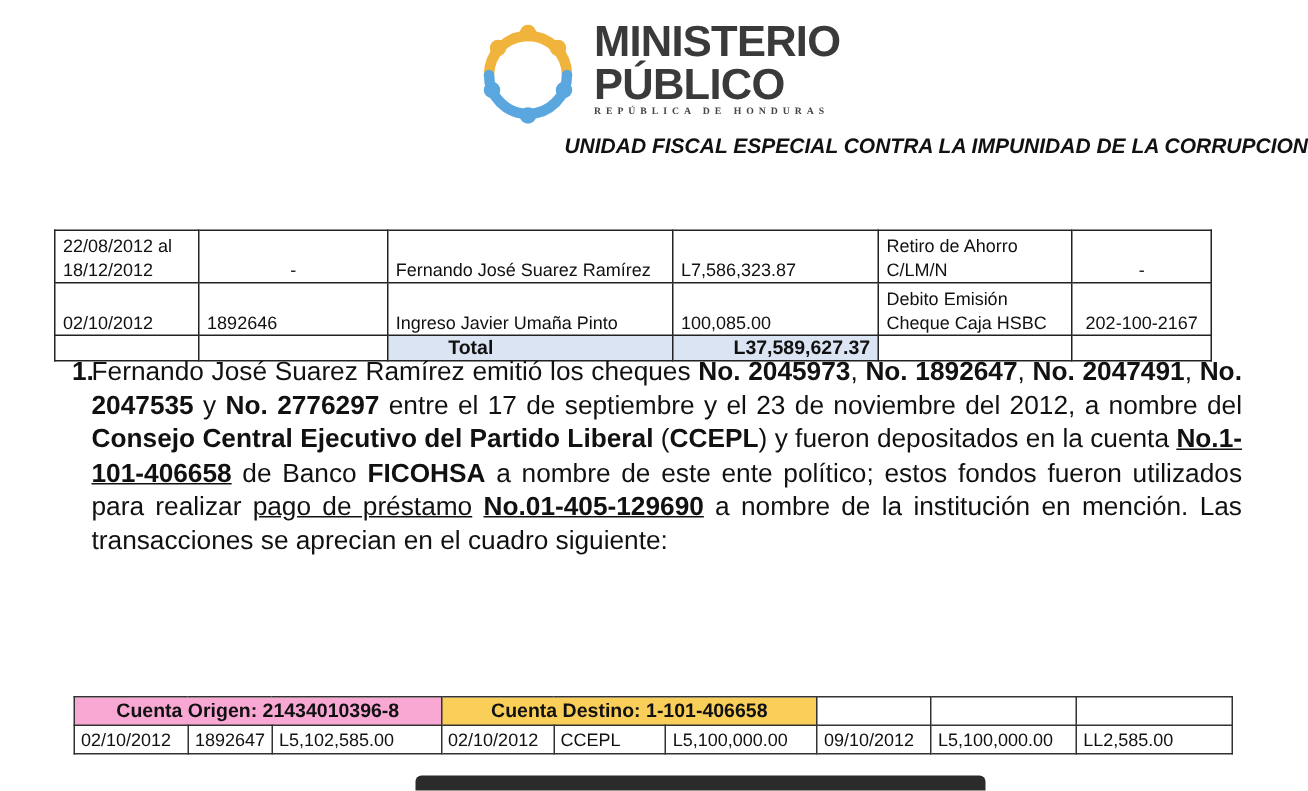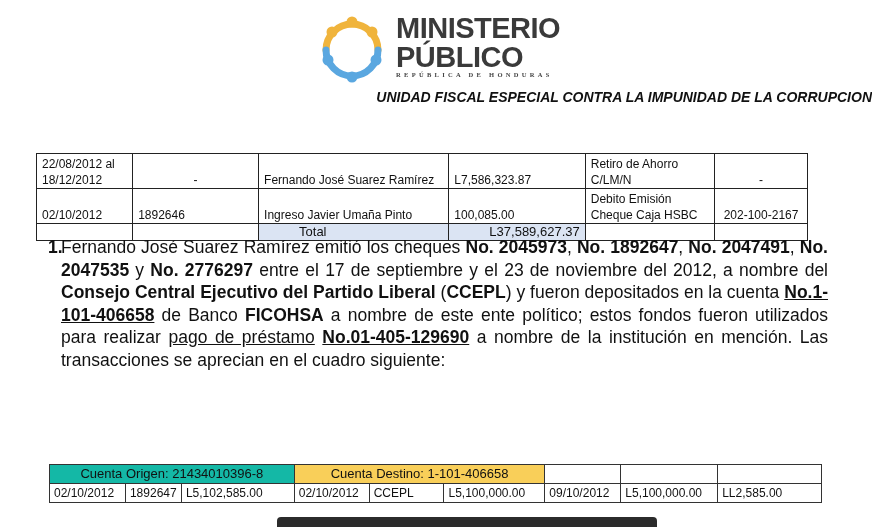--- a/index.html
+++ b/index.html
@@ -10,33 +10,33 @@
   .header { position:absolute; left:0; top:0; width:872px; height:110px; }
   .logo { position:absolute; left:316px; top:14px; width:72px; height:70px; }
   .brand-title { position:absolute; left:396px; top:14px; font-size:29px; font-weight:bold; line-height:29px; color:#3a3a3a; letter-spacing:-0.5px; }
   .brand-sub { position:absolute; left:396px; top:71px; font-size:6.5px; font-weight:bold; letter-spacing:3.3px; color:#444; font-family:"Liberation Serif", serif; }
   .unit-title { position:absolute; left:0; width:872px; top:89px; text-align:right; font-size:14px; font-weight:bold; font-style:italic; letter-spacing:0; }
 
   table { border-collapse:collapse;margin-top:28px; }
   .t1 { position:absolute; left:36px; top:125px; width:772px; font-size:12px; }
   .t1 td { border:1px solid #222; padding:0 5px; vertical-align:bottom; height:34px; line-height:16px; }
   .t1 tr.total td { height:16px; }
-  .t1 .total-cell { background:#dbe4f3; font-weight:normal; font-size:13px;padding-left:40px; }
+  .t1 .total-cell { background:#dbe4f3; font-weight:bold; font-size:13px;padding-left:40px; }
   .t1 .center { text-align:center; }
 
   .para { position:absolute; left:48px; top:236px; width:780px; font-size:17.5px; line-height:22.6px; text-align:justify; }
   .para .num { font-weight:bold; display:inline-block; width:32px; }
   .para .body { display:block; margin-left:13px; margin-top:-22.6px; text-indent:0; }
   .u { text-decoration:underline; }
   b { font-weight:bold; }
 
   .t2 { position:absolute; left:49px; top:436px; width:773px; font-size:12px; }
   .t2 td { border:1px solid #333; padding:0 4px; height:18px; line-height:14px; }
-  .t2 .hdr-blue { background:#14b8a6; font-weight:normal; text-align:center; font-size:13px; }
-  .t2 .hdr-gold { background:#f9cf59; font-weight:normal; text-align:center; font-size:13px; }
+  .t2 .hdr-blue { background:#f9a8d4; font-weight:bold; text-align:center; font-size:13px; }
+  .t2 .hdr-gold { background:#f9cf59; font-weight:bold; text-align:center; font-size:13px; }
   .t2 tr.head2 td { height:36px; }
   .t2 .blank { background:#fff; }
   .overlay { position:absolute; left:277px; top:517px; width:380px; height:14px; background:#2b2b2b; border-radius:4px 4px 0 0; }
 </style>
 </head>
 <body>
 
 <div class="header">
   <svg class="logo" viewBox="0 0 72 70">
     <g fill="none" stroke-width="7" stroke-linecap="round">

